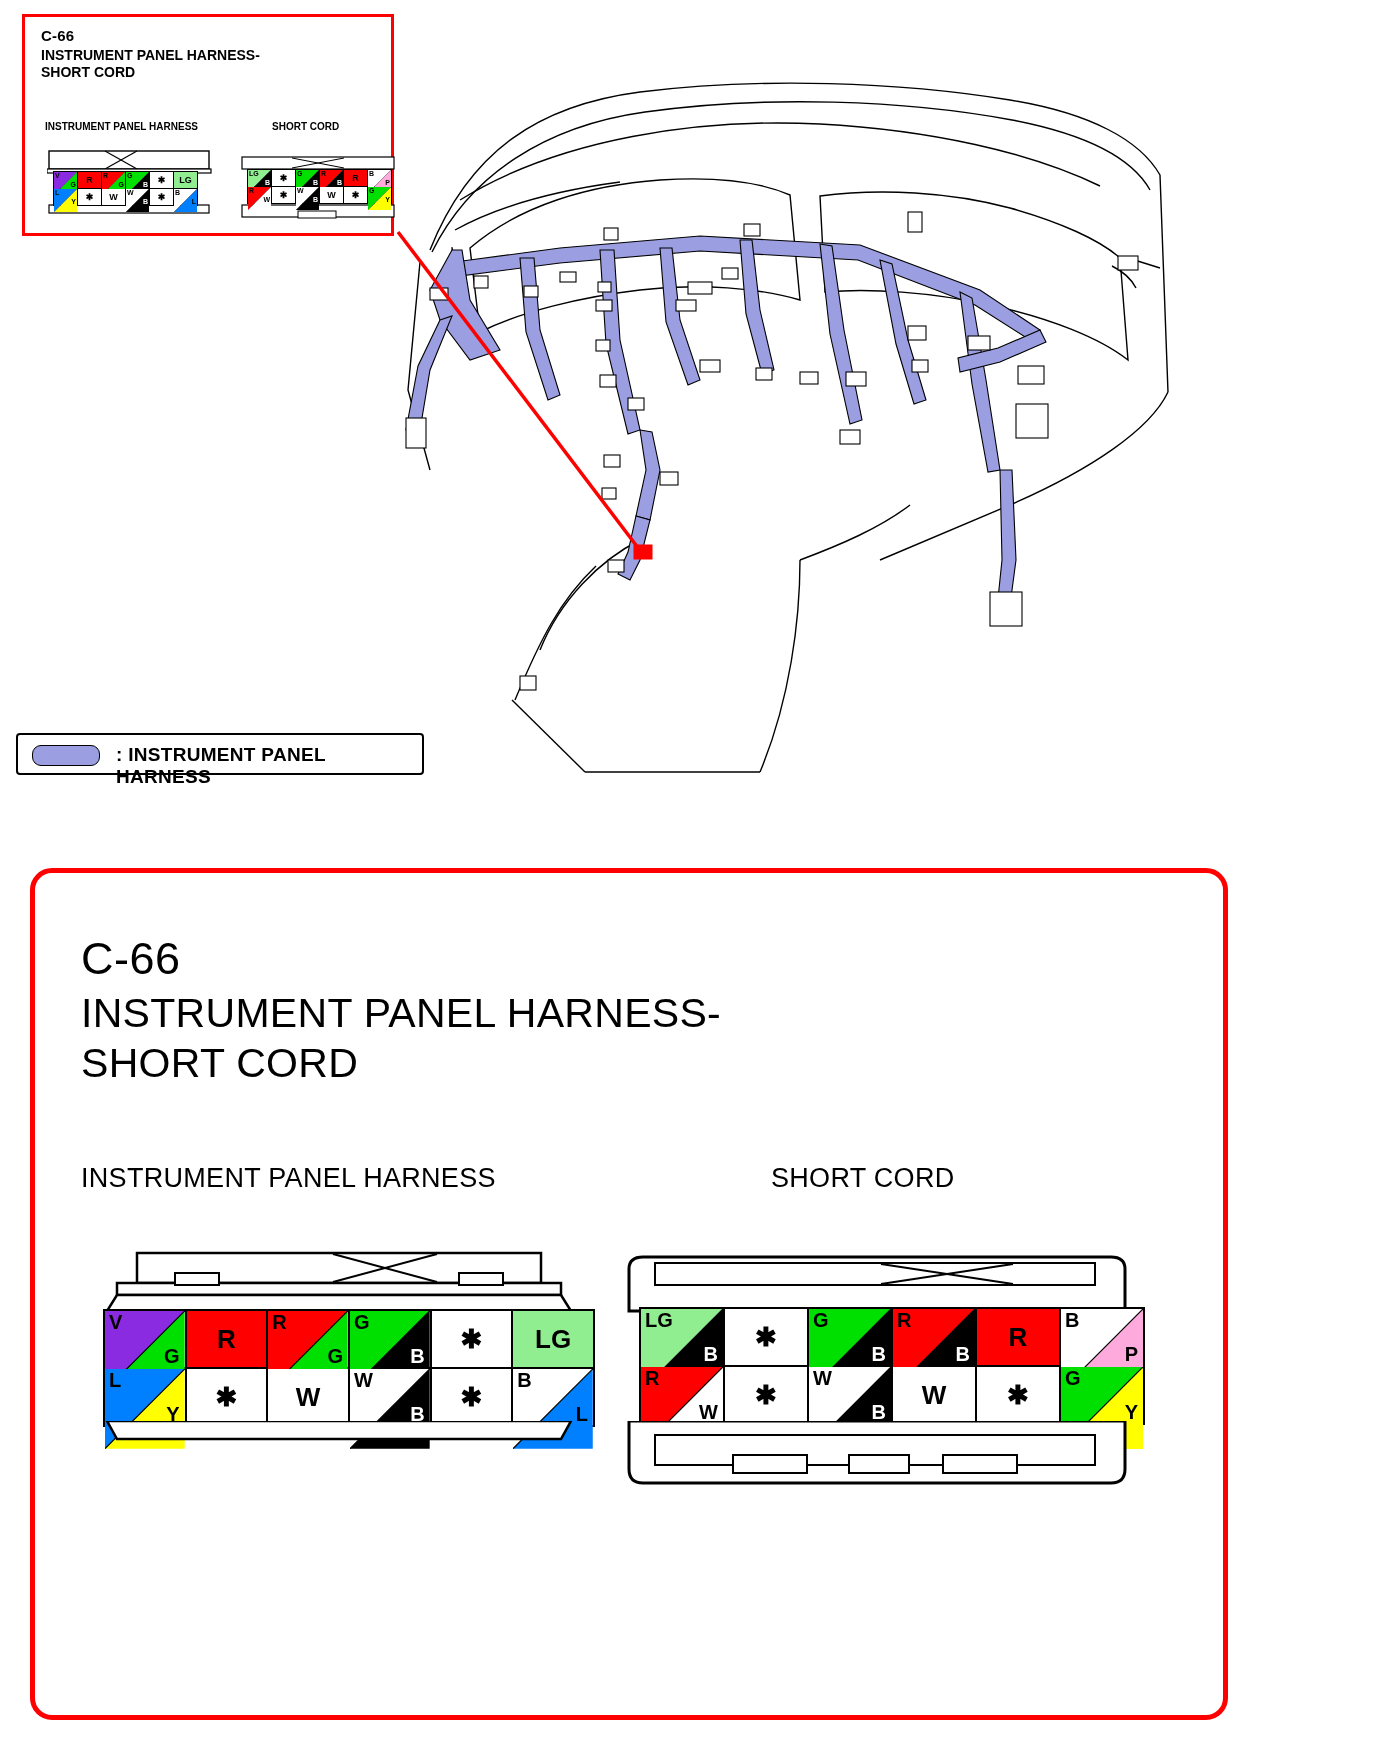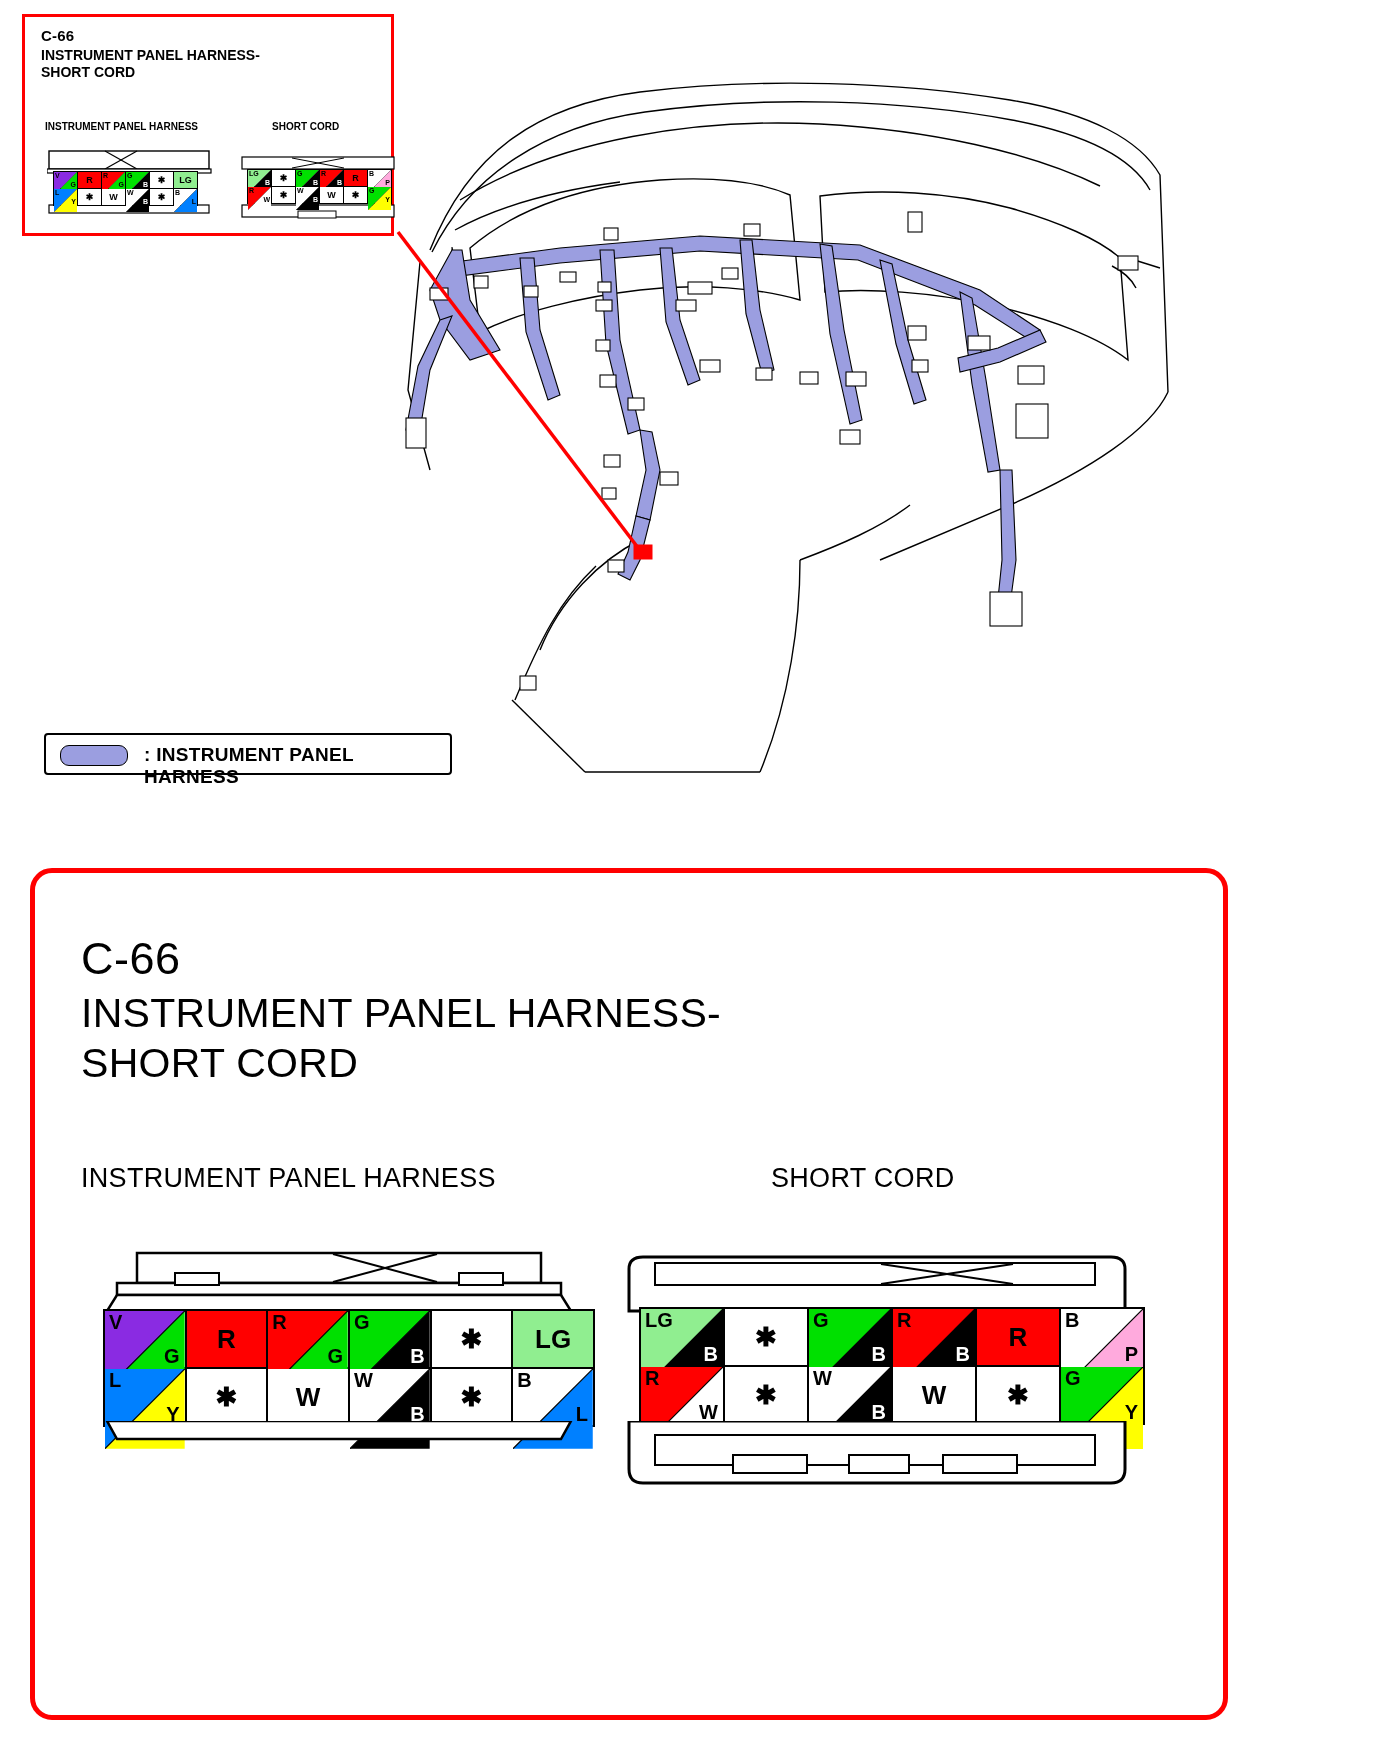--- a/index.html
+++ b/index.html
@@ -13,21 +13,21 @@
   #top-callout .lab-b{position:absolute;left:247px;top:104px;font-size:10px;font-weight:bold;}
 
   
   .miniA{position:absolute;left:22px;top:132px;}
   .miniB{position:absolute;left:215px;top:138px;}
 
   
   #leader{position:absolute;left:0;top:0;width:1380px;height:1755px;pointer-events:none;}
 
   
-  #legend{position:absolute;left:44px;top:733px;width:408px;height:42px;border:2px solid #000;border-radius:4px;background:#fff;box-sizing:border-box;}
+  #legend{position:absolute;left:16px;top:733px;width:408px;height:42px;border:2px solid #000;border-radius:4px;background:#fff;box-sizing:border-box;}
   #legend .swatch{position:absolute;left:14px;top:10px;width:66px;height:19px;background:#9b9ee0;border:1.5px solid #000;border-radius:9px;}
   #legend .ltext{position:absolute;left:98px;top:9px;font-size:19px;font-weight:bold;letter-spacing:.3px;}
 
   
   #detail{position:absolute;left:30px;top:868px;width:1198px;height:852px;border:5px solid #ff0000;border-radius:22px;background:#fff;box-sizing:border-box;}
   #detail .d-code{position:absolute;left:46px;top:60px;font-size:45px;letter-spacing:.5px;}
   #detail .d-title{position:absolute;left:46px;top:115px;font-size:41px;line-height:50px;letter-spacing:.3px;width:1000px;}
   #detail .d-lab-a{position:absolute;left:46px;top:290px;font-size:27px;letter-spacing:.3px;}
   #detail .d-lab-b{position:absolute;left:736px;top:290px;font-size:27px;letter-spacing:.3px;}
 

